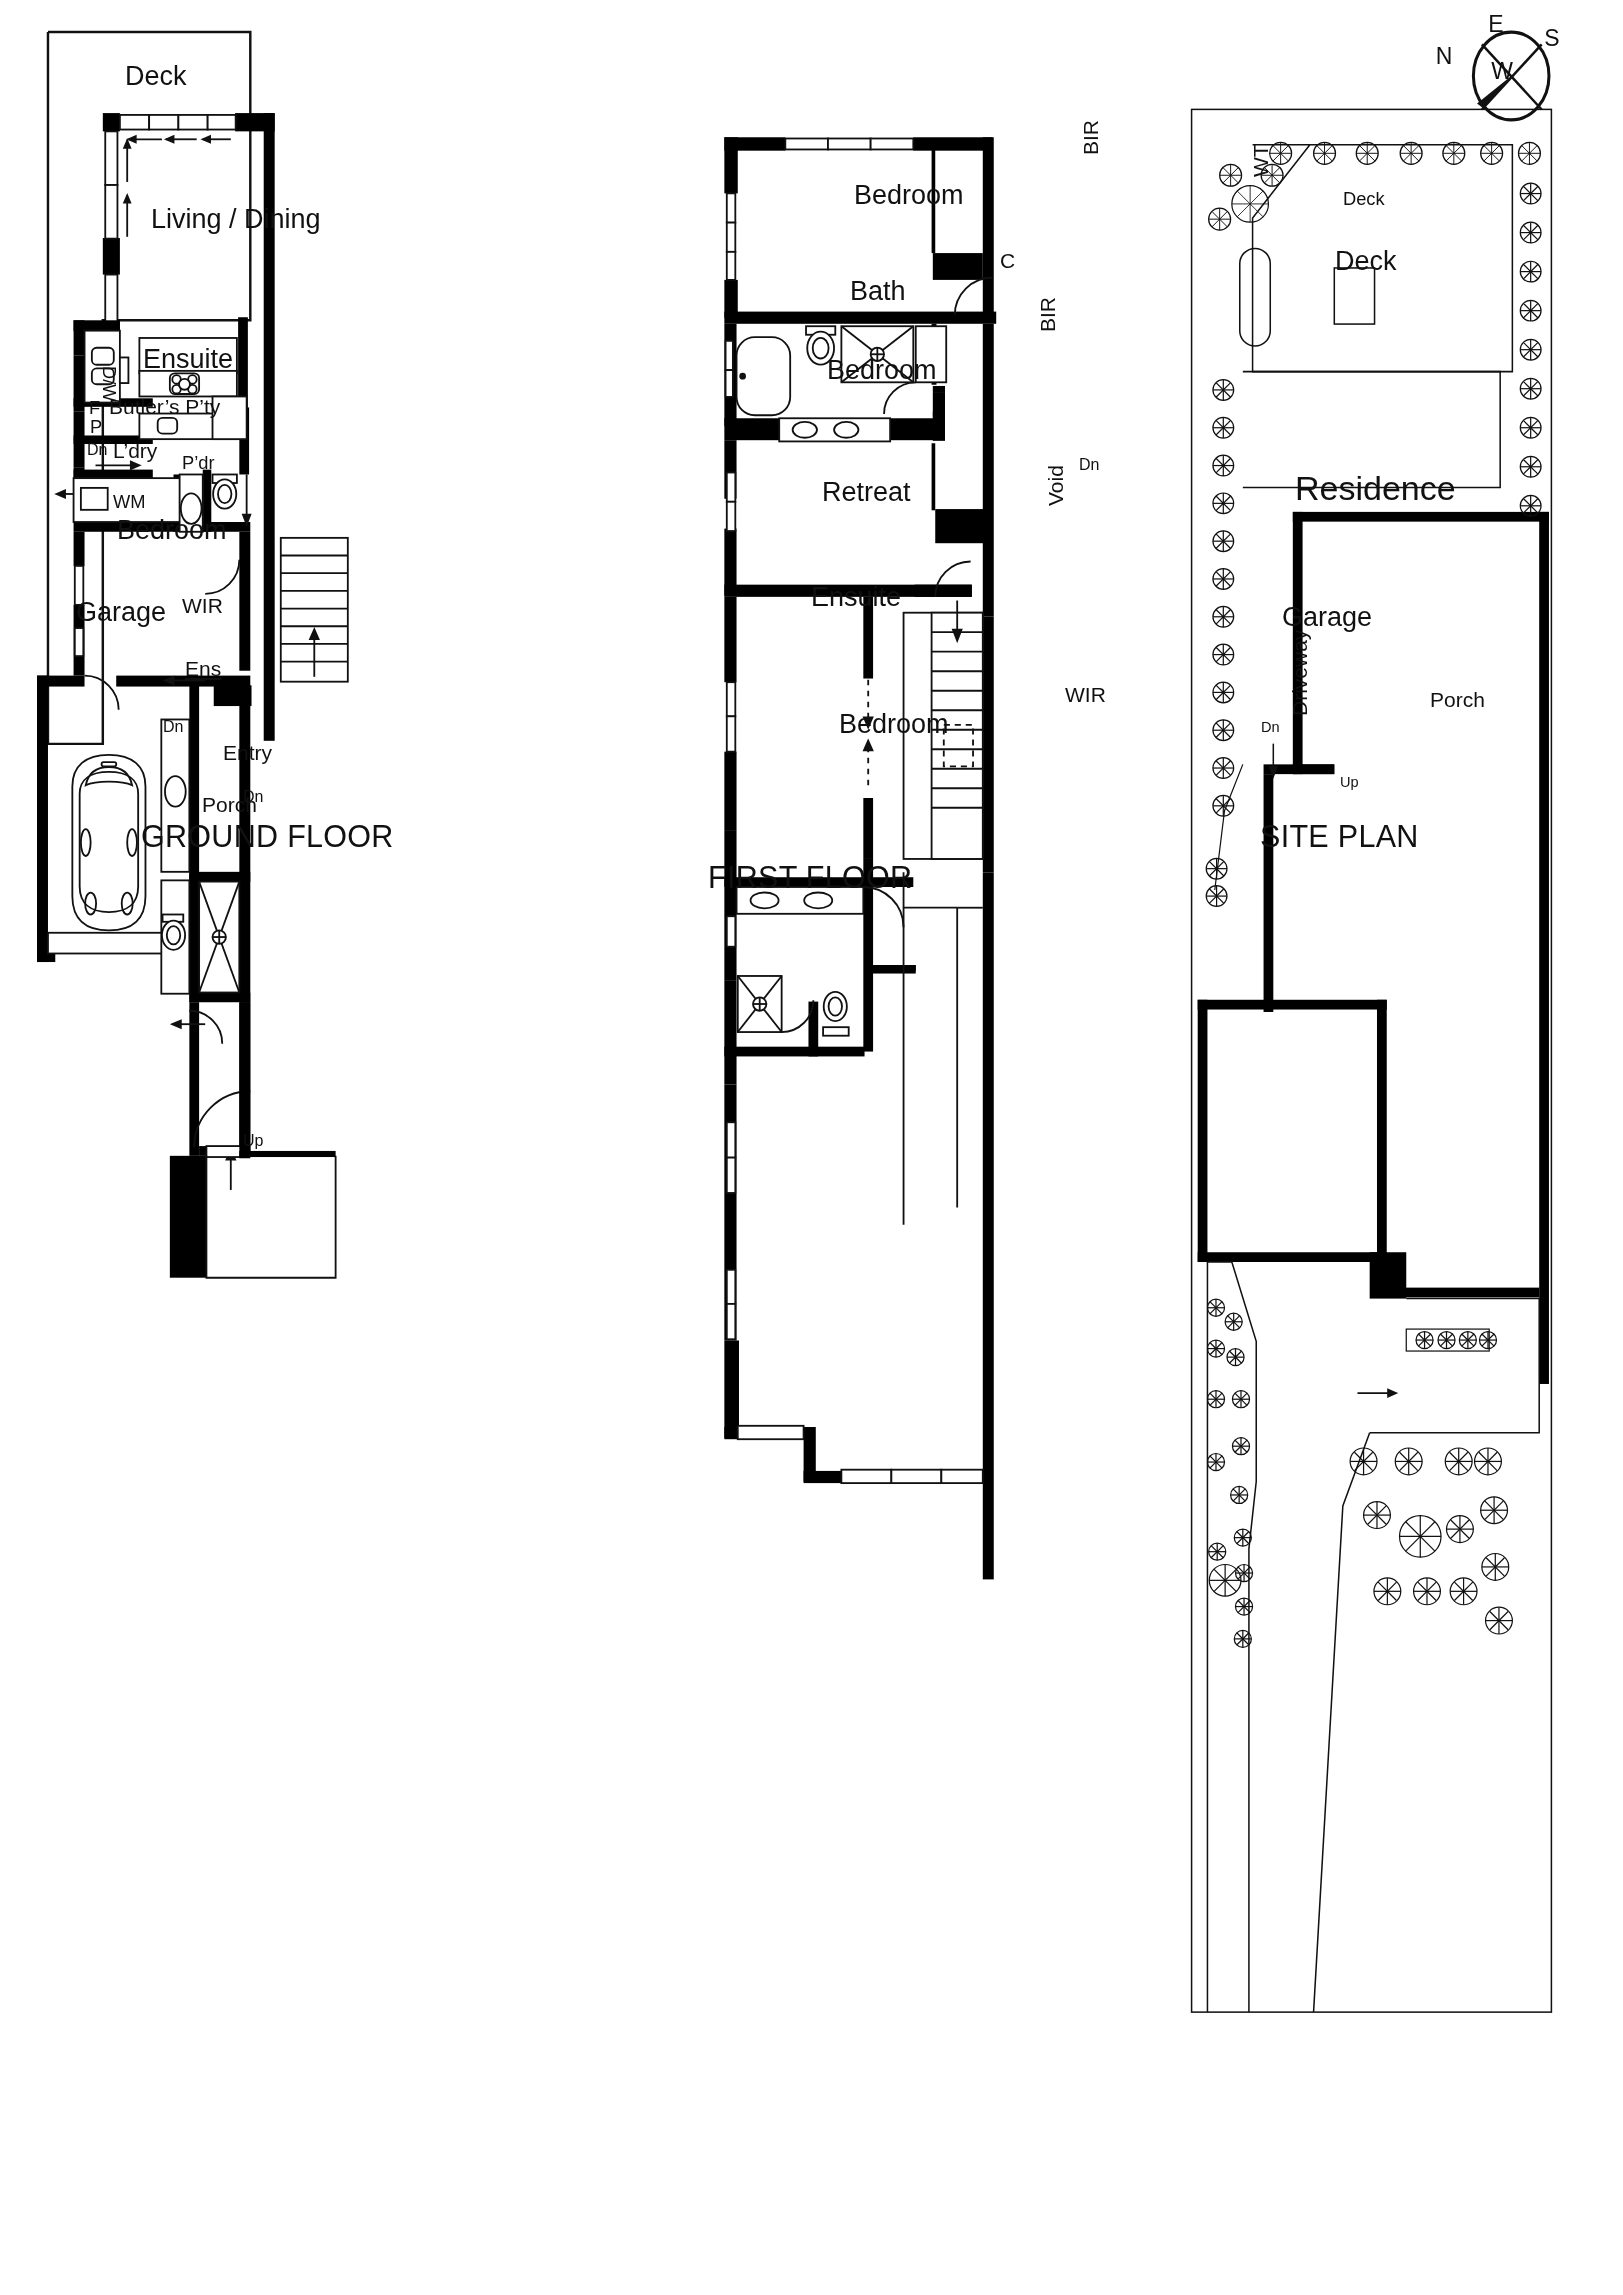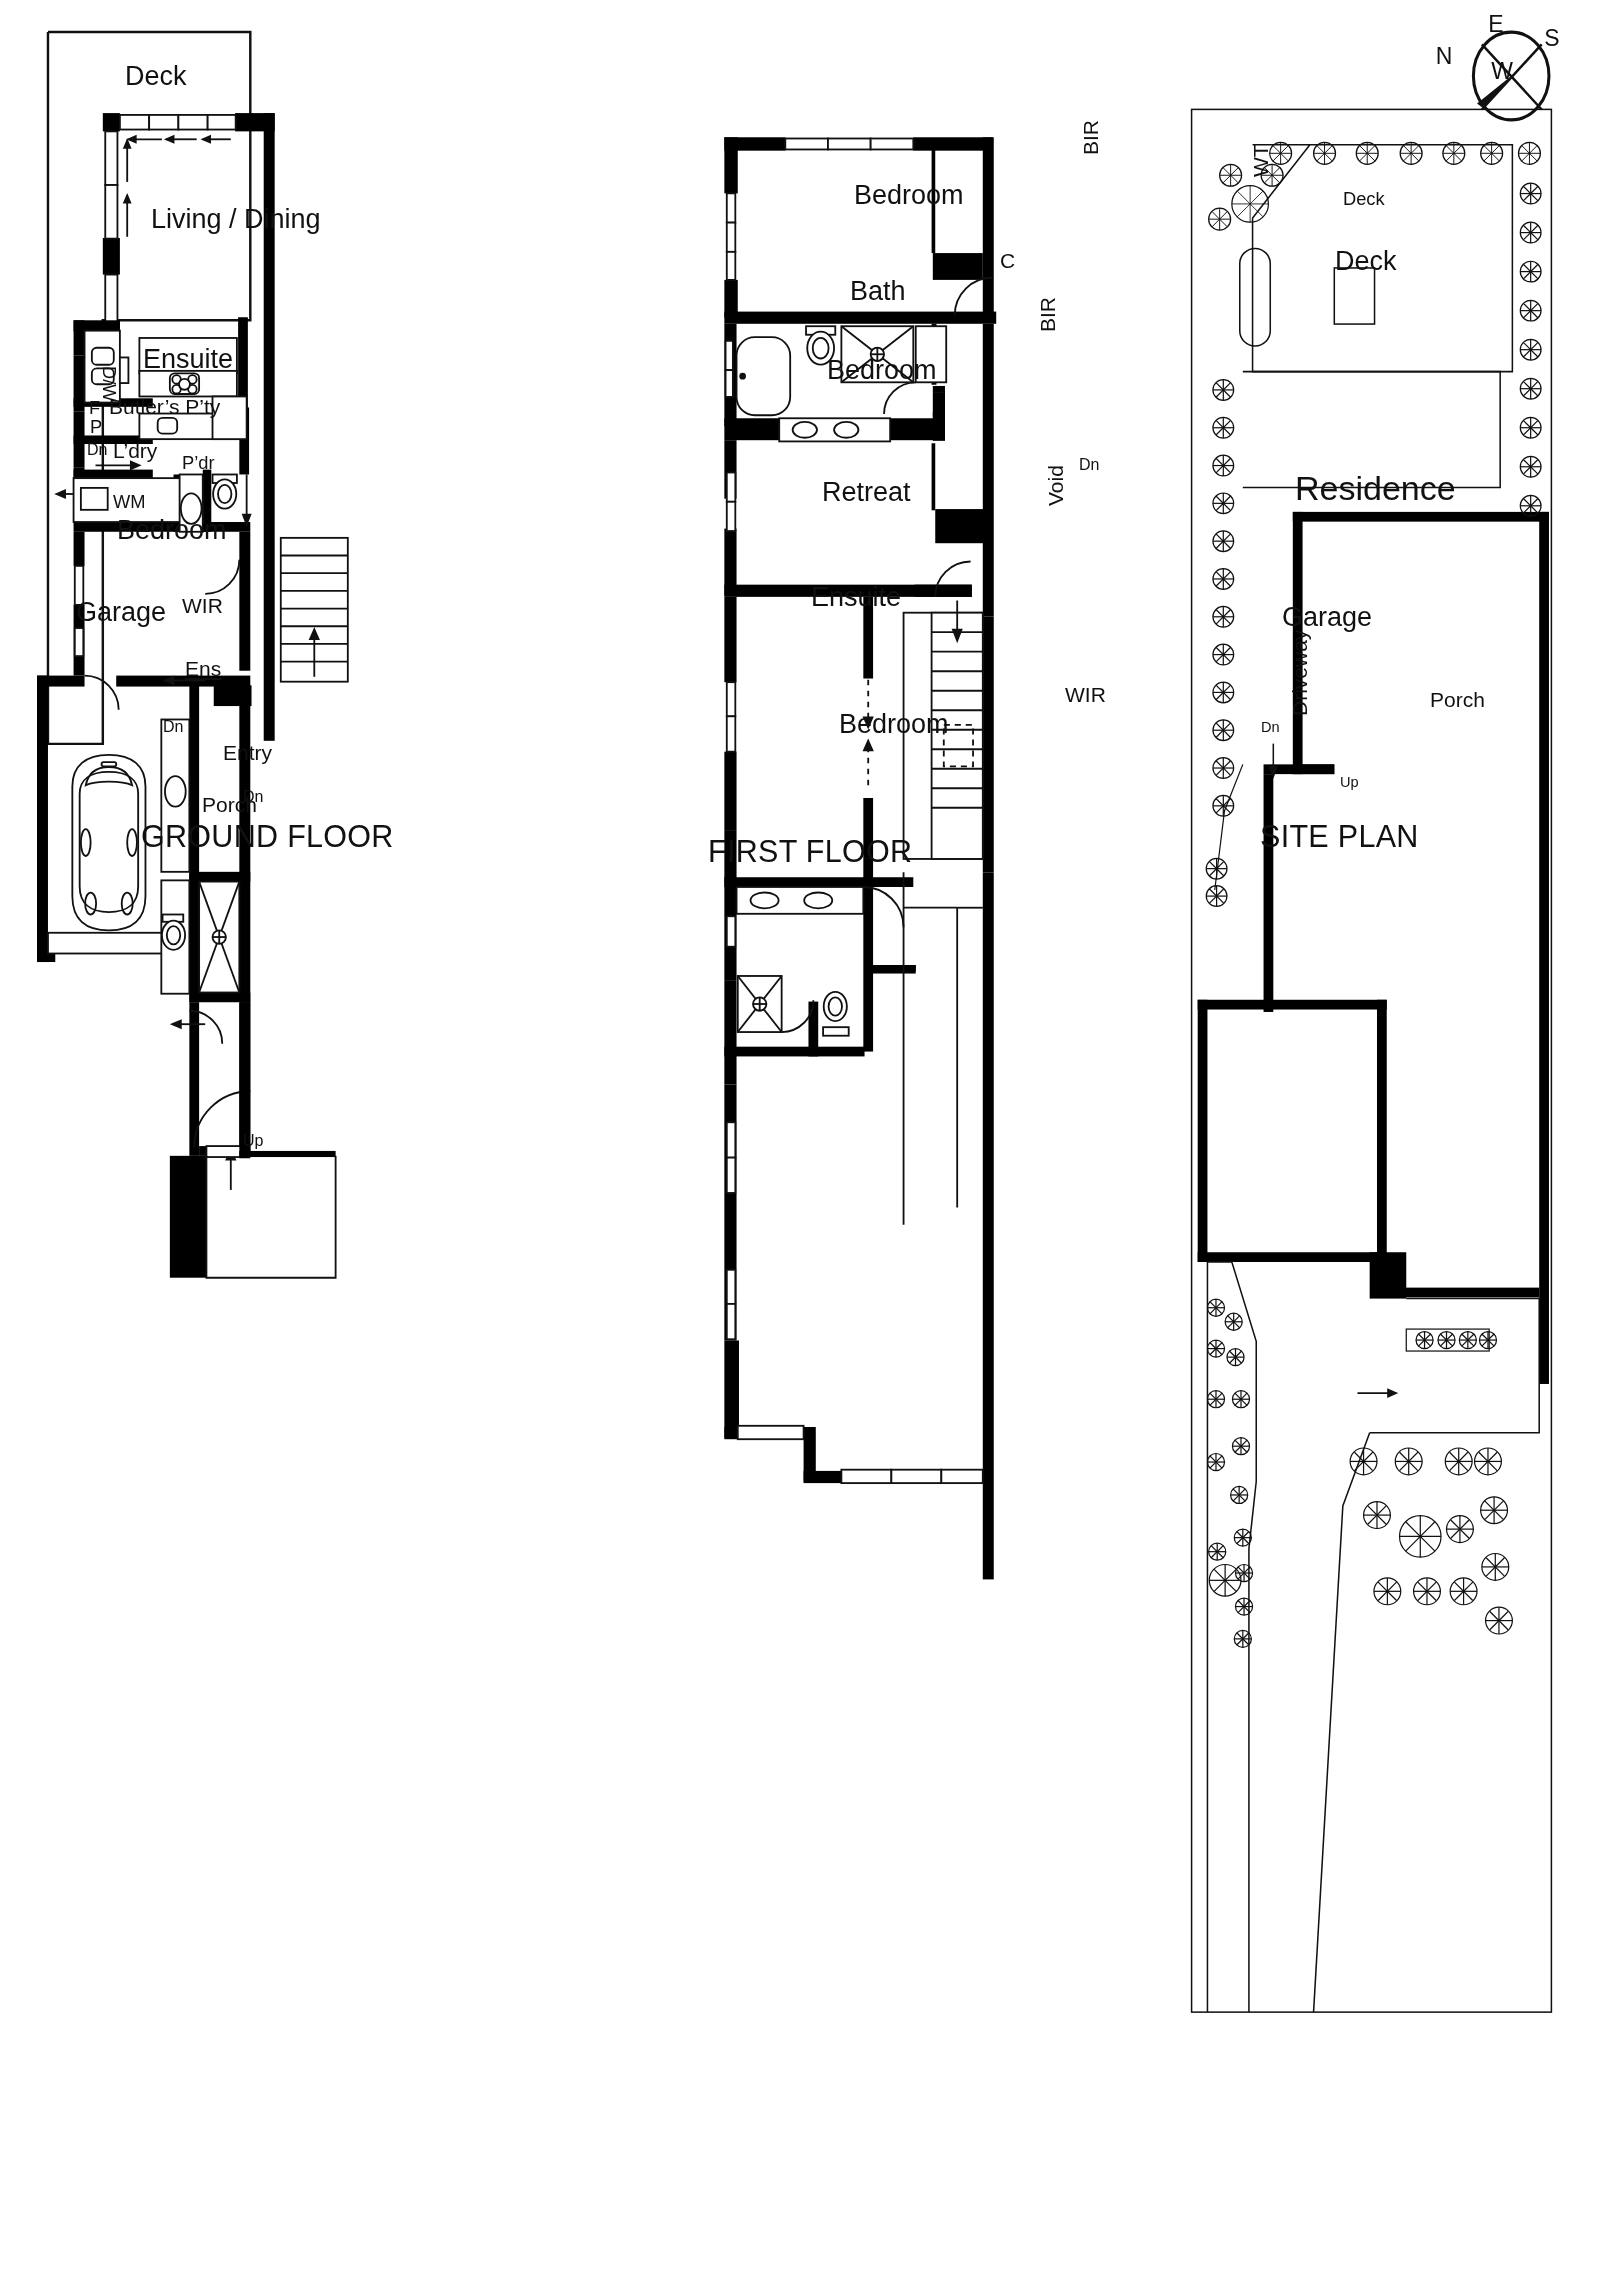--- a/index.html
+++ b/index.html
@@ -478,21 +478,21 @@
 <div class="lbl room" style="left:850px;top:276px;">Bath</div>
 <div class="lbl room-sm" style="left:1000px;top:249px;">C</div>
 <div class="lbl room" style="left:827px;top:355px;">Bedroom</div>
 <div class="lbl room-sm vert" style="left:1036px;top:332px;transform:rotate(-90deg);transform-origin:left top;">BIR</div>
 <div class="lbl room" style="left:822px;top:477px;">Retreat</div>
 <div class="lbl room-sm vert" style="left:1044px;top:506px;transform:rotate(-90deg);transform-origin:left top;">Void</div>
 <div class="lbl room" style="left:811px;top:582px;">Ensuite</div>
 <div class="lbl room-sm" style="left:1065px;top:683px;">WIR</div>
 <div class="lbl room" style="left:839px;top:709px;">Bedroom</div>
 <div class="lbl tiny" style="left:1079px;top:456px;">Dn</div>
-<div class="lbl plantitle" style="left:708px;top:834px;text-align:right;">FIRST FLOOR</div>
+<div class="lbl plantitle" style="left:708px;top:860px;text-align:right;">FIRST FLOOR</div>
 
 <svg width="427" height="1982" style="position:absolute;left:1183px;top:85px;" viewBox="0 0 700 3250">
 
   <rect x="14" y="40" width="590" height="3120" fill="none" stroke="#111" stroke-width="2.5"></rect>
 
   <polyline points="114,98 264,98 540,98 540,470 114,470 114,218 208,98" fill="none" stroke="#111" stroke-width="2.5"></polyline>
 
   <rect x="248" y="300" width="66" height="92" fill="none" stroke="#111" stroke-width="2.5"></rect>
 
   <rect x="93" y="268" width="50" height="160" rx="25" fill="none" stroke="#111" stroke-width="2.5"></rect>

